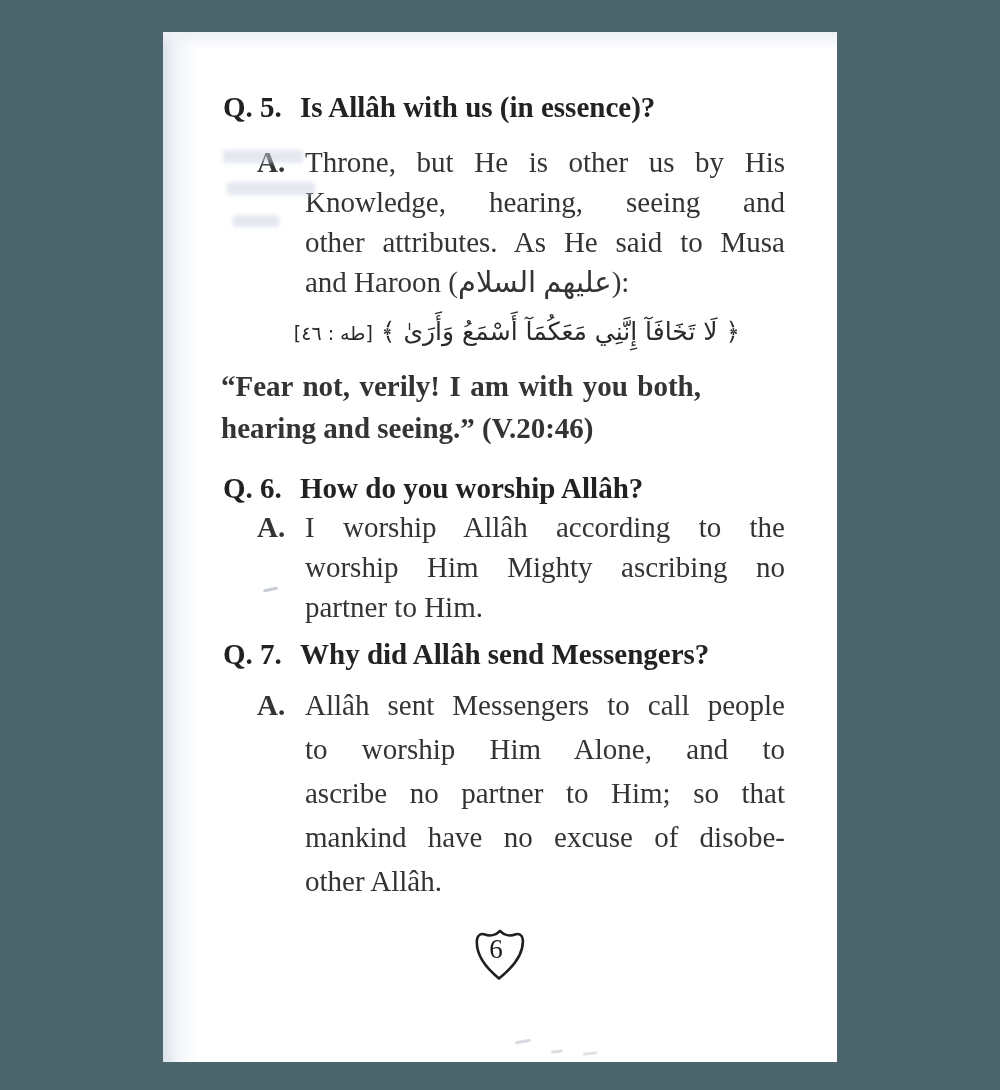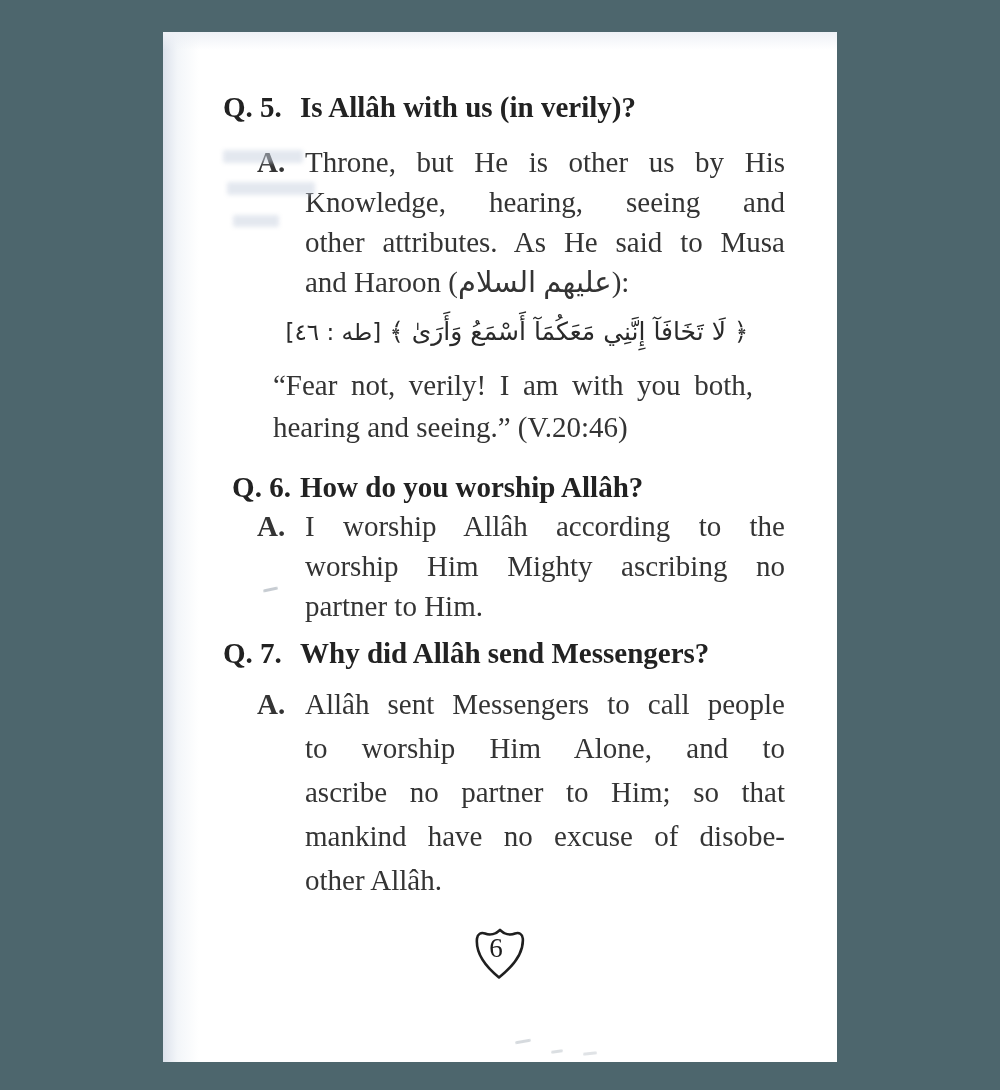--- a/index.html
+++ b/index.html
@@ -59,21 +59,21 @@
     display: flex;
     margin-left: 60px;
     width: 560px;
     font-weight: bold;
     font-size: 29px;
     line-height: 38px;
     color: var(--head-ink);
   }
   .q-label { flex: 0 0 77px; }
   #q5 { margin-top: 56px; }
-  #q6 { margin-top: 20px; text-align: center; }
+  #q6 { margin-top: 20px; }
   #q7 { margin-top: 8px; }
 
   
   .answer {
     display: flex;
     margin-left: 94px;
     font-size: 29px;
     color: var(--ink);
   }
   .a-label { flex: 0 0 48px; font-weight: bold; }
@@ -89,27 +89,28 @@
     margin: 6px 0 0 104px;
     width: 500px;
     direction: rtl;
     text-align: center;
     font-family: "DejaVu Sans", sans-serif;
     color: #2a2a2a;
     font-size: 25px;
     line-height: 48px;
     white-space: nowrap;
   }
-  .v-ref { font-size: 23px; }
+  .v-ref { font-size: 19px; }
 
   
   .quote {
     margin-top: 8px;
-    margin-left: 110px;
+    margin-left: 58px;
     line-height: 42px;
+    font-weight: bold;
   }
 
   
   .shield-wrap {
     position: relative;
     width: 60px; height: 58px;
     margin: 22px auto 0 auto;
   }
   .shield-wrap svg { display: block; }
   .pnum {
@@ -131,21 +132,21 @@
     <div class="ghost-bar" style="left:64px;  top:150px; width:88px; height:13px;"></div>
     <div class="ghost-bar" style="left:70px;  top:183px; width:46px; height:12px;"></div>
     <div class="ghost-dash" style="left:100px; top:556px; width:15px; height:3px; transform:rotate(-12deg);"></div>
     <div class="ghost-dash" style="left:352px; top:1008px; width:16px; height:3px; transform:rotate(-10deg); opacity:.4;"></div>
     <div class="ghost-dash" style="left:388px; top:1018px; width:12px; height:3px; transform:rotate(-8deg); opacity:.35;"></div>
     <div class="ghost-dash" style="left:420px; top:1020px; width:14px; height:3px; transform:rotate(-6deg); opacity:.3;"></div>
   </div>
 
   <div class="q-head" id="q5">
     <span class="q-label">Q. 5.</span>
-    <span class="q-text">Is Allâh with us (in verily)?</span>
+    <span class="q-text">Is Allâh with us (in essence)?</span>
   </div>
 
   <div class="answer" id="a5">
     <span class="a-label">A.</span>
     <div class="a-body">
       <div class="ln">Throne, but He is other us by His</div>
       <div class="ln">Knowledge, hearing, seeing and</div>
       <div class="ln">other attributes. As He said to Musa</div>
       <div class="ln last">and Haroon (عليهم السلام):</div>
     </div>

